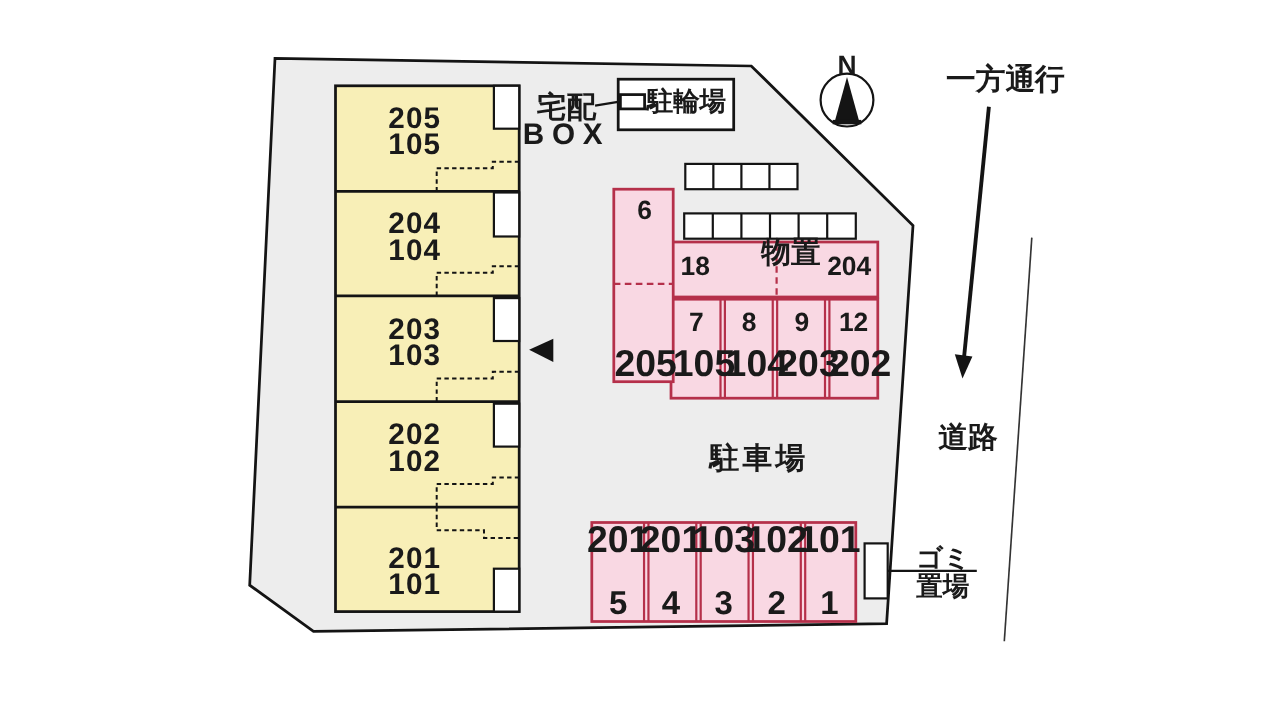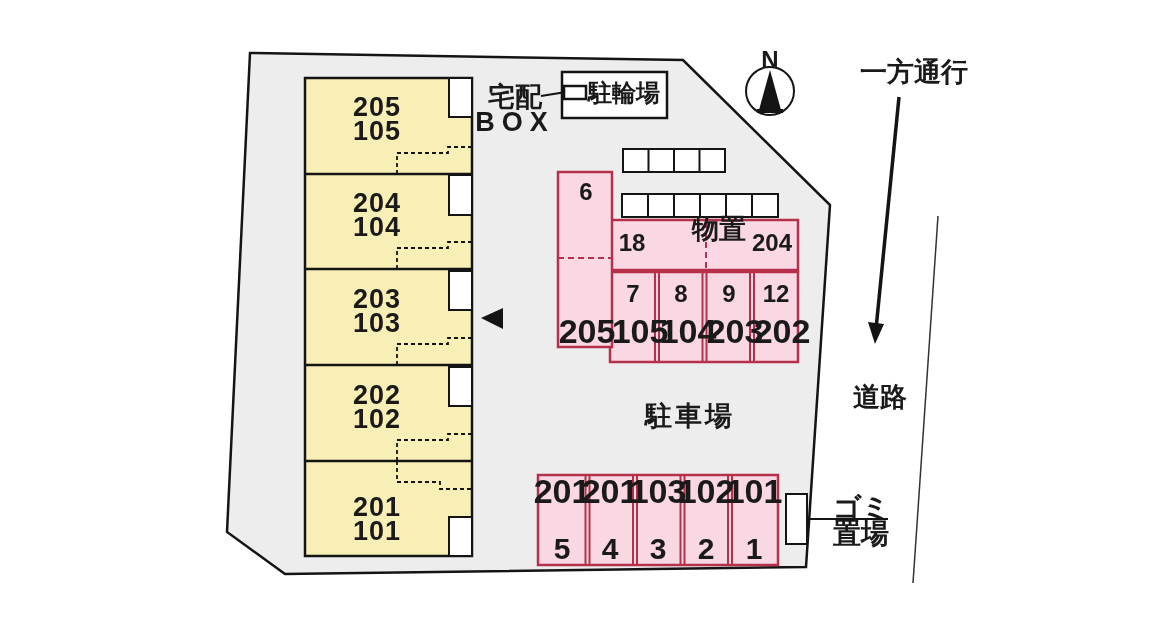--- a/index.html
+++ b/index.html
@@ -11,21 +11,21 @@
   .t{position:absolute;transform:translateX(-50%);text-align:center;font-weight:700;line-height:1;white-space:nowrap;}
   .f27{font-size:27px;}
   .f28{font-size:24px;}
   .f24{font-size:24px;}
   .f34{font-size:34px;letter-spacing:0px;}
   .f30{font-size:30px;}
   .unit{line-height:24px;font-size:27px;letter-spacing:1px;}
   .unit span{display:block;}
   .ls2{letter-spacing:3px;}
   .boxline{letter-spacing:7px;}
-  .garbage{position:absolute;left:833px;top:495px;transform:none;text-align:left;font-weight:700;font-size:28px;line-height:26px;}
+  .garbage{position:absolute;left:833px;top:495px;transform:none;text-align:left;font-weight:700;font-size:24px;line-height:26px;}
   .garbage span{display:block;}
   .dual{line-height:25px;}
   .dual span{display:block;}
 </style>
 </head>
 <body>
 
 <div class="stage">
 
   <svg width="1150" height="643" viewBox="0 0 1150 643">

